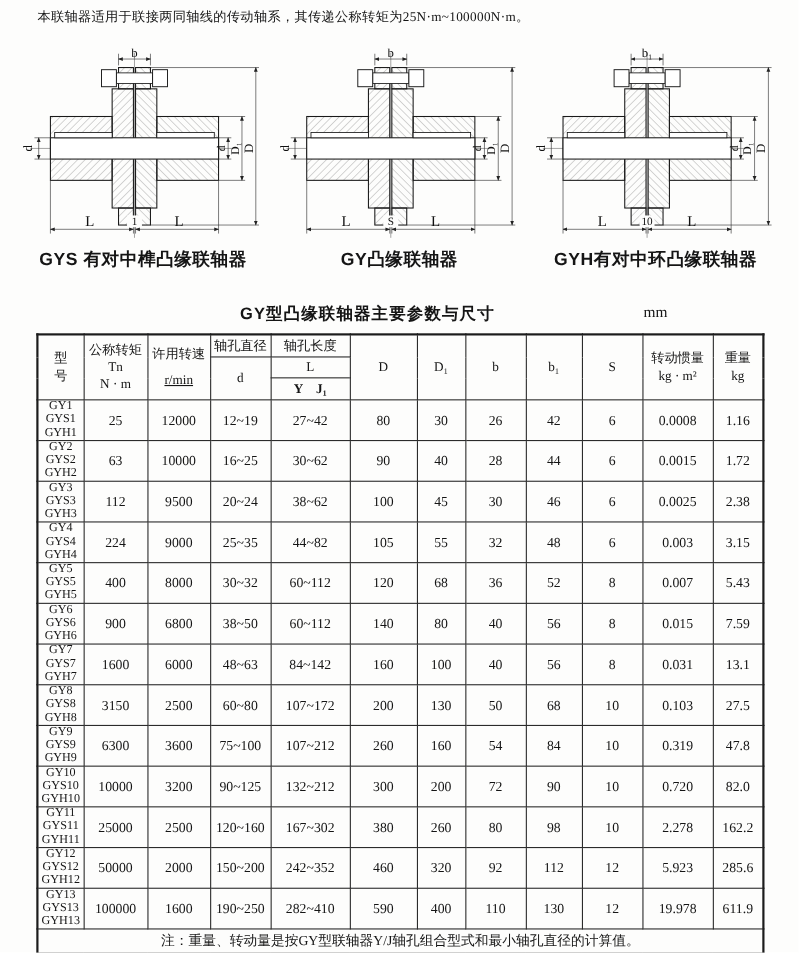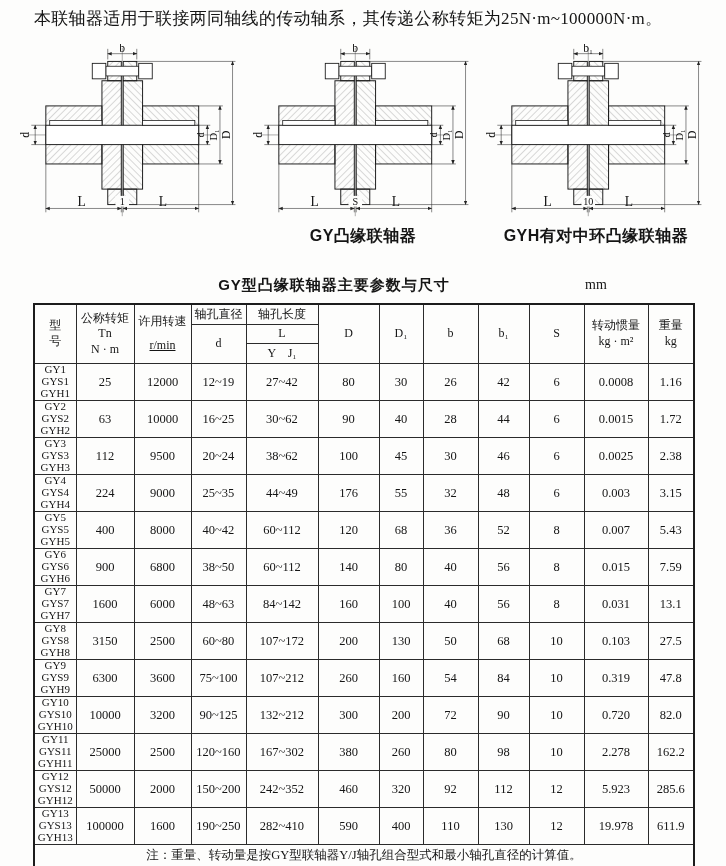--- a/index.html
+++ b/index.html
@@ -1,35 +1,35 @@
 <!DOCTYPE html>
 <html><head>
 <meta charset="utf-8">
 <style>
   html,body{margin:0;padding:0;background:#ffffff;}
   body{width:726px;height:866px;font-family:"Liberation Serif",serif;color:#151515;position:relative;overflow:hidden;}
   .page{position:absolute;inset:0;background:#fdfdfc;}
 
-  .intro{position:absolute;top:8px;left:34px;right:10px;font-size:17px;letter-spacing:.3px;line-height:1.25;}
+  .intro{position:absolute;top:8px;left:34px;right:10px;font-size:12px;letter-spacing:.3px;line-height:1.25;}
 
   .diagrams{position:absolute;top:44px;left:16px;width:694px;display:flex;justify-content:space-between;}
   .diagram{width:228px;display:flex;flex-direction:column;align-items:center;}
   .diagram svg{display:block;}
   .caption{margin-top:4px;font-size:16px;font-weight:700;font-family:"Liberation Sans",sans-serif;letter-spacing:.5px;white-space:nowrap;}
 
   .title-row{position:absolute;top:276px;left:0;width:576px;height:22px;}
   .tbl-title{position:absolute;left:0;width:668px;text-align:center;font-size:15px;font-weight:700;font-family:"Liberation Sans",sans-serif;letter-spacing:1px;}
   .tbl-unit{position:absolute;left:585px;top:1px;font-size:14px;}
 
   table.spec{position:absolute;top:303px;left:33px;width:660px;border-collapse:collapse;table-layout:fixed;border:2px solid #1c1c1c;}
   table.spec th,table.spec td{border:1px solid #2b2b2b;text-align:center;vertical-align:middle;padding:0;font-weight:normal;}
   thead th{font-size:12px;line-height:1.3;}
   tr.h1 th{height:19px;}
   tr.h2 th{height:18px;}
-  tr.h3 th{height:19px;}
+  tr.h3 th{height:19px;font-weight:bold;}
   tbody td{height:36px;font-size:12.5px;}
   td.model-cell{text-align:left;padding-left:3px;font-size:11px;line-height:1.07;font-family:Liberation Serif, serif;}
   td.note-cell{height:21px;text-align:left;font-size:12.5px;padding:2px 5px;}
   .hdr-gap{margin-top:8px;text-decoration:underline;}
 </style>
 </head>
 <body>
 
 <svg width="0" height="0" style="position:absolute" aria-hidden="true">
   <defs>
@@ -112,20 +112,21 @@
         <text transform="translate(9,94) rotate(-90)" text-anchor="middle" font-size="12">d</text>
         <text transform="translate(190,94) rotate(-90)" text-anchor="middle" font-size="11">d</text>
         <text transform="translate(203,94) rotate(-90)" text-anchor="middle" font-size="11">D₁</text>
         <text transform="translate(216,94) rotate(-90)" text-anchor="middle" font-size="12">D</text>
         <text x="63" y="167" text-anchor="middle" font-size="14">L</text>
         <rect x="98" y="157" width="14" height="11" fill="#fdfdfc"></rect>
         <text x="105" y="166" text-anchor="middle" font-size="10.5">1</text>
         <text x="147" y="167" text-anchor="middle" font-size="14">L</text>
       </g>
     </svg>
+    <div class="caption">GYS 有对中榫凸缘联轴器</div>
   </div>
 
   <div class="diagram">
     <svg viewBox="0 0 226 184" width="226" height="178">
       <g stroke="#1a1a1a" stroke-width="1" fill="none">
 
         <line x1="7" y1="94" x2="202" y2="94" stroke-width="0.5" stroke="#555"></line>
         <line x1="105" y1="4" x2="105" y2="178" stroke-width="0.5" stroke="#555"></line>
 
         <rect x="26" y="64" width="58" height="60" fill="url(#hatchL)"></rect>
@@ -385,39 +386,39 @@
 
   <tr>
     <td class="model-cell">
             <div>GY4</div>
             <div>GYS4</div>
             <div>GYH4</div>
           </td>
   <td>224</td>
           <td>9000</td>
           <td>25~35</td>
-          <td>44~49</td>
-          <td>176</td>
+          <td>44~82</td>
+          <td>105</td>
           <td>55</td>
           <td>32</td>
           <td>48</td>
           <td>6</td>
           <td>0.003</td>
           <td>3.15</td>
         </tr>
 
   <tr>
     <td class="model-cell">
             <div>GY5</div>
             <div>GYS5</div>
             <div>GYH5</div>
           </td>
   <td>400</td>
           <td>8000</td>
-          <td>40~42</td>
+          <td>30~32</td>
           <td>60~112</td>
           <td>120</td>
           <td>68</td>
           <td>36</td>
           <td>52</td>
           <td>8</td>
           <td>0.007</td>
           <td>5.43</td>
         </tr>
 

